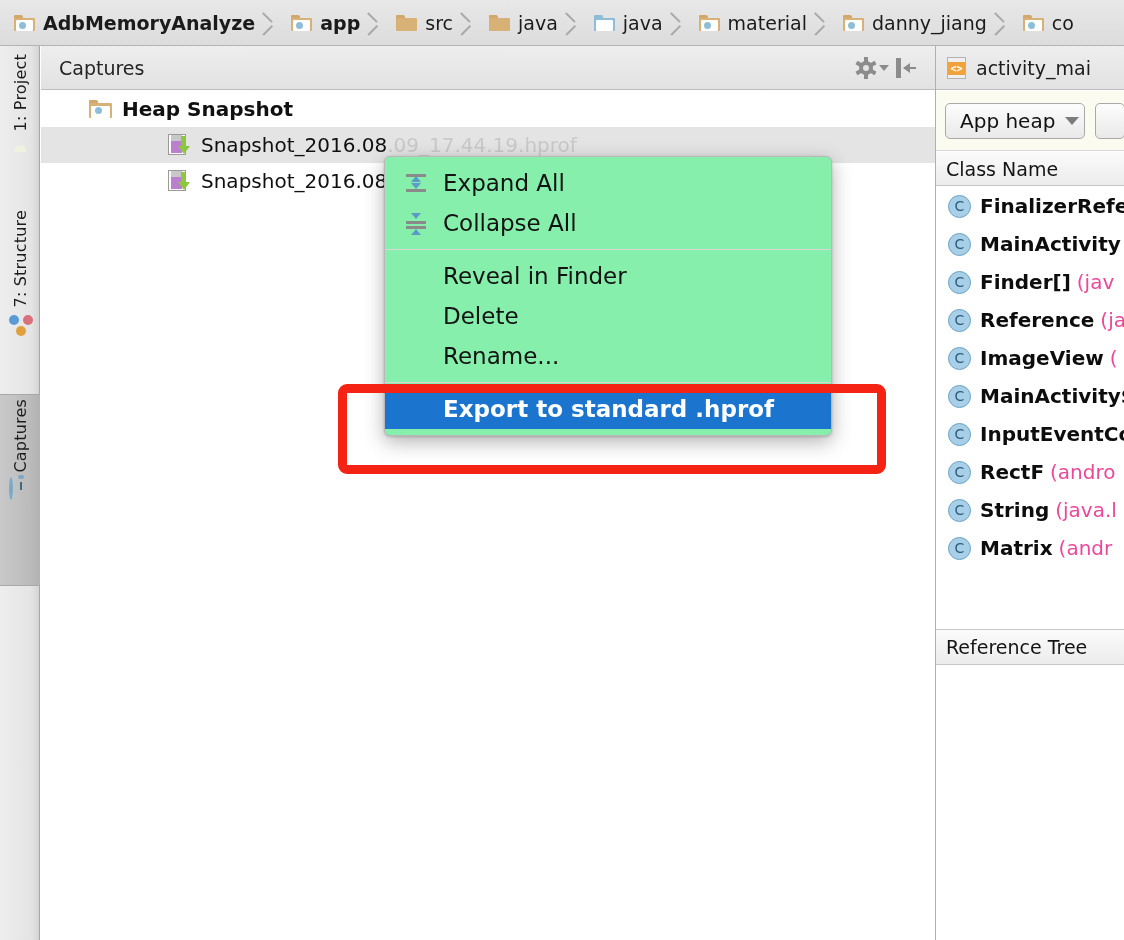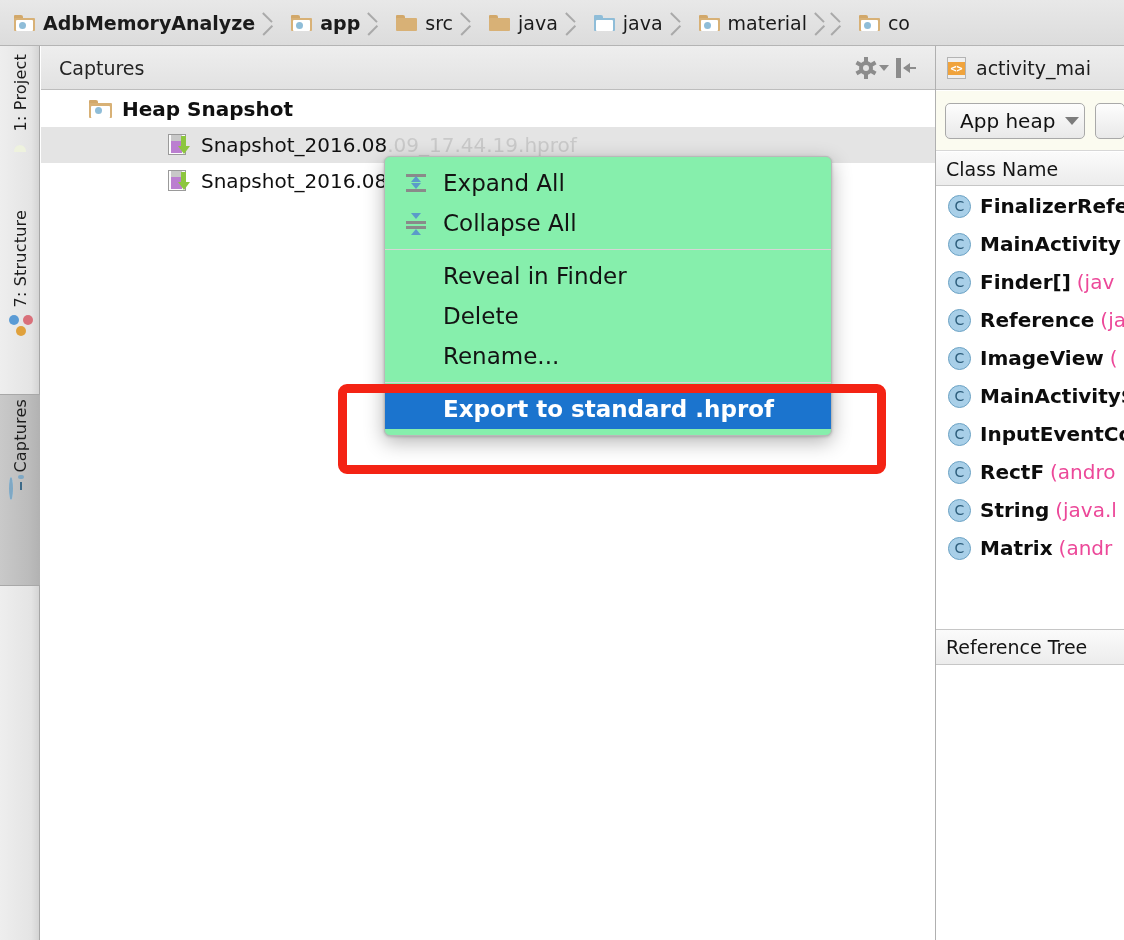--- a/index.html
+++ b/index.html
@@ -652,20 +652,29 @@
     <div class="crumb">
       <span class="folder pkg">
           <span class="tab"></span>
           <span class="body"></span>
           <span class="inner"></span>
           <span class="dot"></span>
         </span>
       <span>material</span>
     </div>
     <div class="crumb-sep"></div>
+    <div class="crumb">
+      <span class="folder pkg">
+          <span class="tab"></span>
+          <span class="body"></span>
+          <span class="inner"></span>
+          <span class="dot"></span>
+        </span>
+      <span>danny_jiang</span>
+    </div>
     <div class="crumb-sep"></div>
     <div class="crumb">
       <span class="folder pkg">
           <span class="tab"></span>
           <span class="body"></span>
           <span class="inner"></span>
           <span class="dot"></span>
         </span>
       <span>co</span>
     </div>

